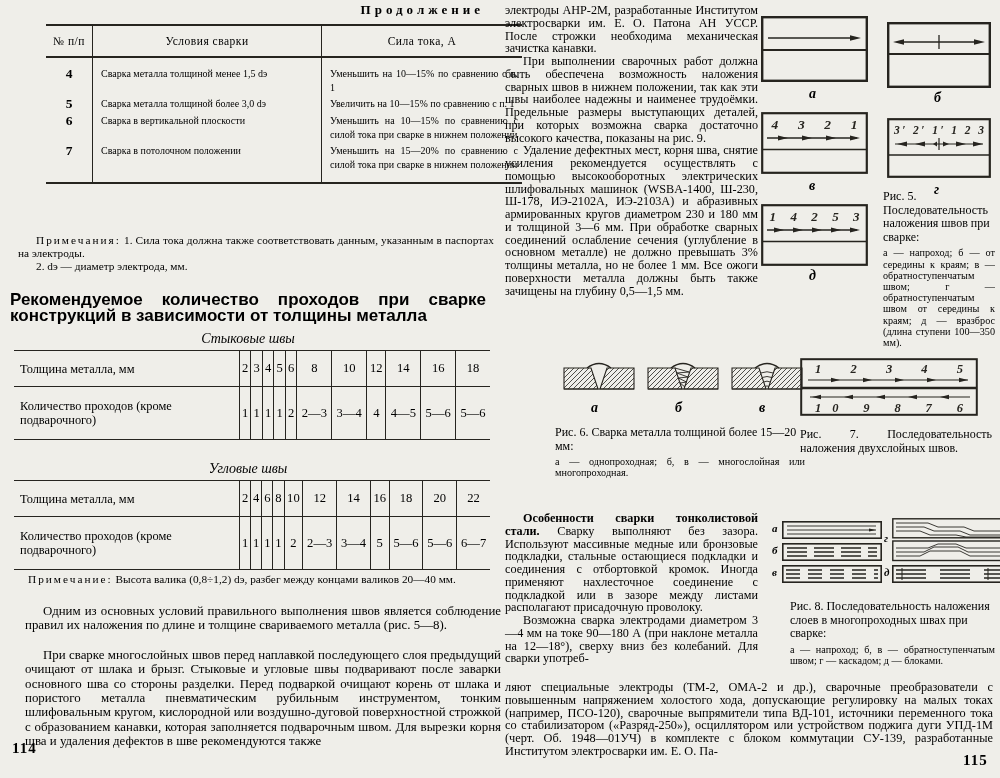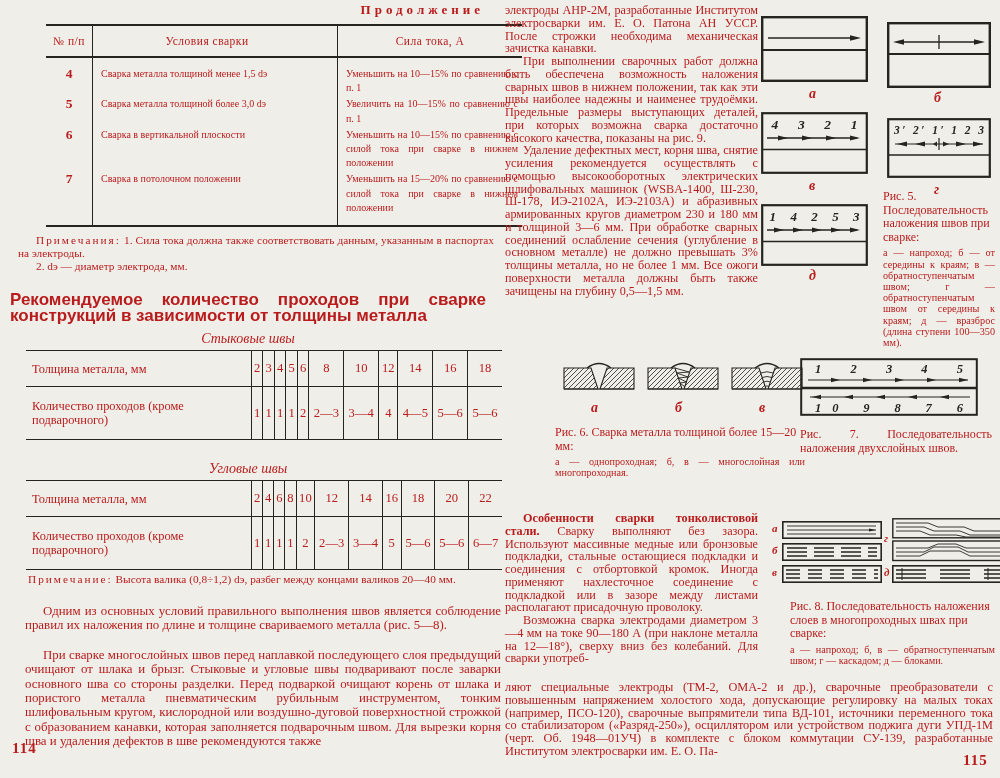--- a/index.html
+++ b/index.html
@@ -1,54 +1,54 @@
 <!DOCTYPE html>
 <html><head>
 <meta charset="utf-8">
 <style>
   html,body { margin:0; padding:0; background:#c9c7c2; }
   .doc {
     position:relative; width:1000px; height:778px; margin:0 auto;
-    background:#efeee9; color:#b91c1c; overflow:hidden;
+    background:#efeee9; color:#000000; overflow:hidden;
     font-family:"Liberation Serif", serif;
   }
   .pg { position:absolute; top:0; }
   .pg-left  { left:10px;  width:478px; }
   .pg-right { left:505px; width:490px; }
   .abs { position:absolute; }
   p { margin:0; }
   .ind { text-indent:18px; }
 
   .prodolzh { position:absolute; top:2px; right:4px; font-weight:bold;
               letter-spacing:4px; font-size:13px; }
 
   
   #t1 { position:absolute; top:24px; left:0; width:476px; border-collapse:collapse;
         border-top:2.4px solid #26241f; border-bottom:2.4px solid #26241f;margin-left:36px; }
   #t1 thead td { border-bottom:2.4px solid #26241f; text-align:center;
                  font-size:11.5px; padding:9px 3px; letter-spacing:0.5px; }
   #t1 .c1 { width:40px; }
-  #t1 .c2 { width:212px; border-left:1.4px solid #26241f; border-right:1.4px solid #26241f; padding-left:8px; padding-right:24px; }
+  #t1 .c2 { width:212px; border-left:1.4px solid #26241f; border-right:1.4px solid #26241f; padding-left:8px; padding-right:8px; }
   #t1 tbody td { vertical-align:top; font-size:10px; line-height:14.2px; }
   #t1 tbody .c1 { text-align:center; font-weight:bold; font-size:13.5px; }
   #t1 tbody .c3 { padding-left:8px; padding-right:4px; text-align:justify; }
   #t1 tbody tr.first td { padding-top:9px; }
   #t1 tbody tr.last td { padding-bottom:10px; }
 
   .notes { position:absolute; top:234px; left:8px; width:476px;
            font-size:11.3px; line-height:13px; text-align:justify; }
   .ls1 { letter-spacing:2px; }
 
   .sec-head { position:absolute; top:292px; left:0; width:476px;
               font-family:"Liberation Sans", sans-serif; font-weight:bold;
               font-size:17px; line-height:15.5px; text-align:justify; }
   .tbl-title { position:absolute; width:476px; text-align:center;
                font-style:italic; font-size:14px; }
 
-  .nt { position:absolute; left:16px; width:476px; border-collapse:collapse;
+  .nt { position:absolute; left:4px; width:476px; border-collapse:collapse;
         border-top:1.9px solid #26241f; border-bottom:1.9px solid #26241f; }
   .nt td { font-size:12.6px; }
   .nt .ntl { width:218px; text-align:left; padding-left:6px; font-size:12.4px; line-height:14px; }
   .nt .ntc { border-left:1.2px solid #26241f; text-align:center; }
   .nt tr.nt-h td { border-bottom:1.9px solid #26241f; padding-top:10px; padding-bottom:10px; }
   .nt tr.nt-b td { padding-top:12px; padding-bottom:12px; }
 
   .tnote { position:absolute; left:0; width:476px; font-size:11.3px; line-height:13px; }
 
   .lpara { position:absolute; left:0; width:476px; font-size:12.9px;

